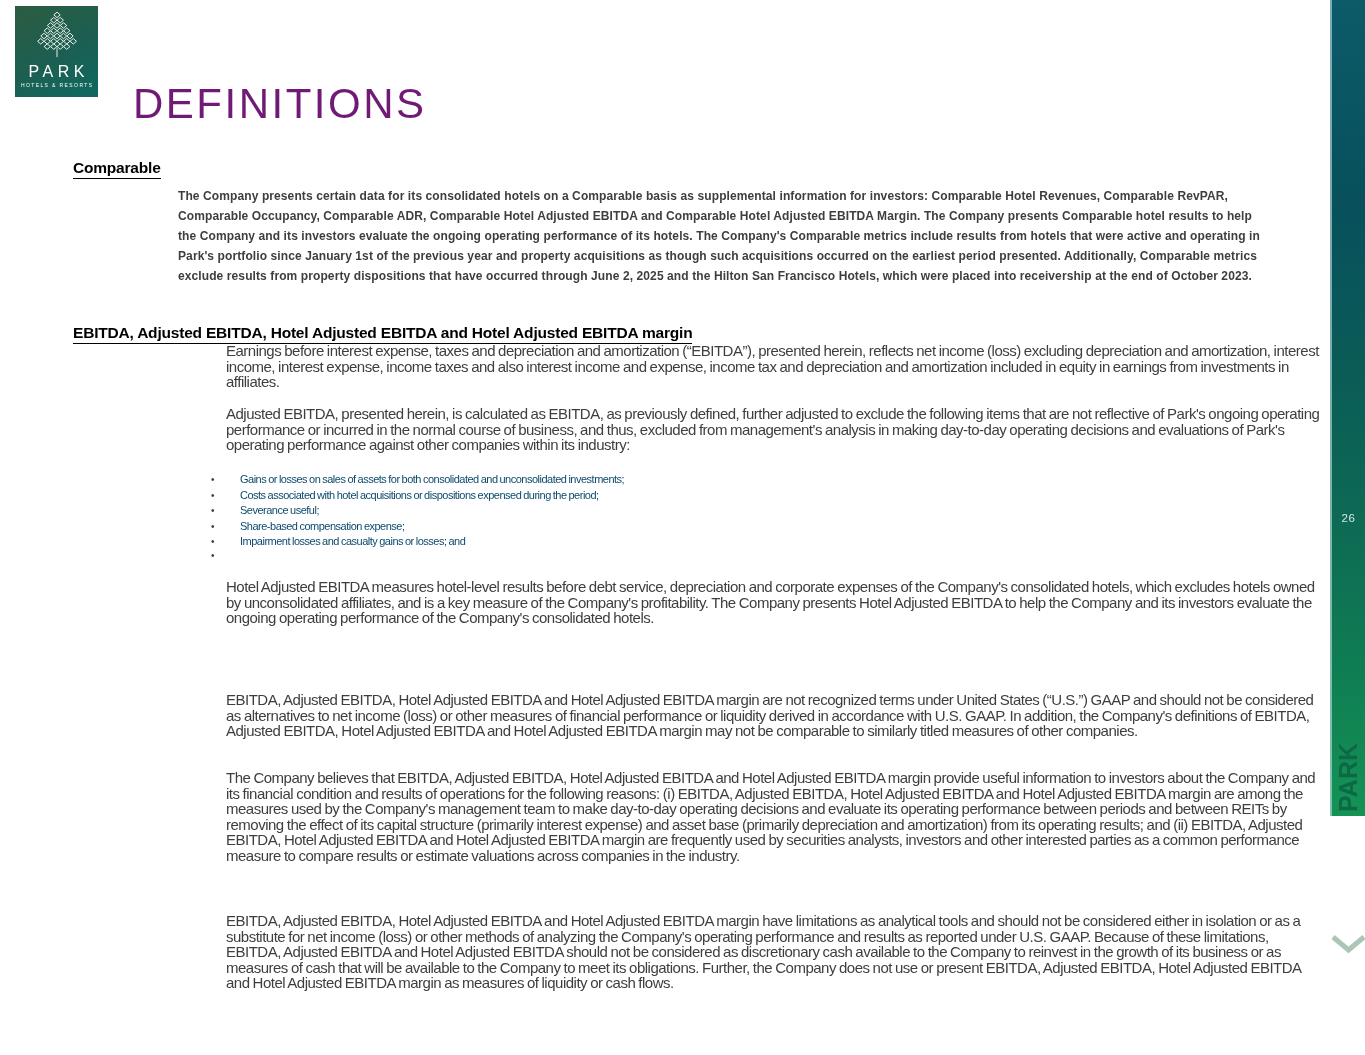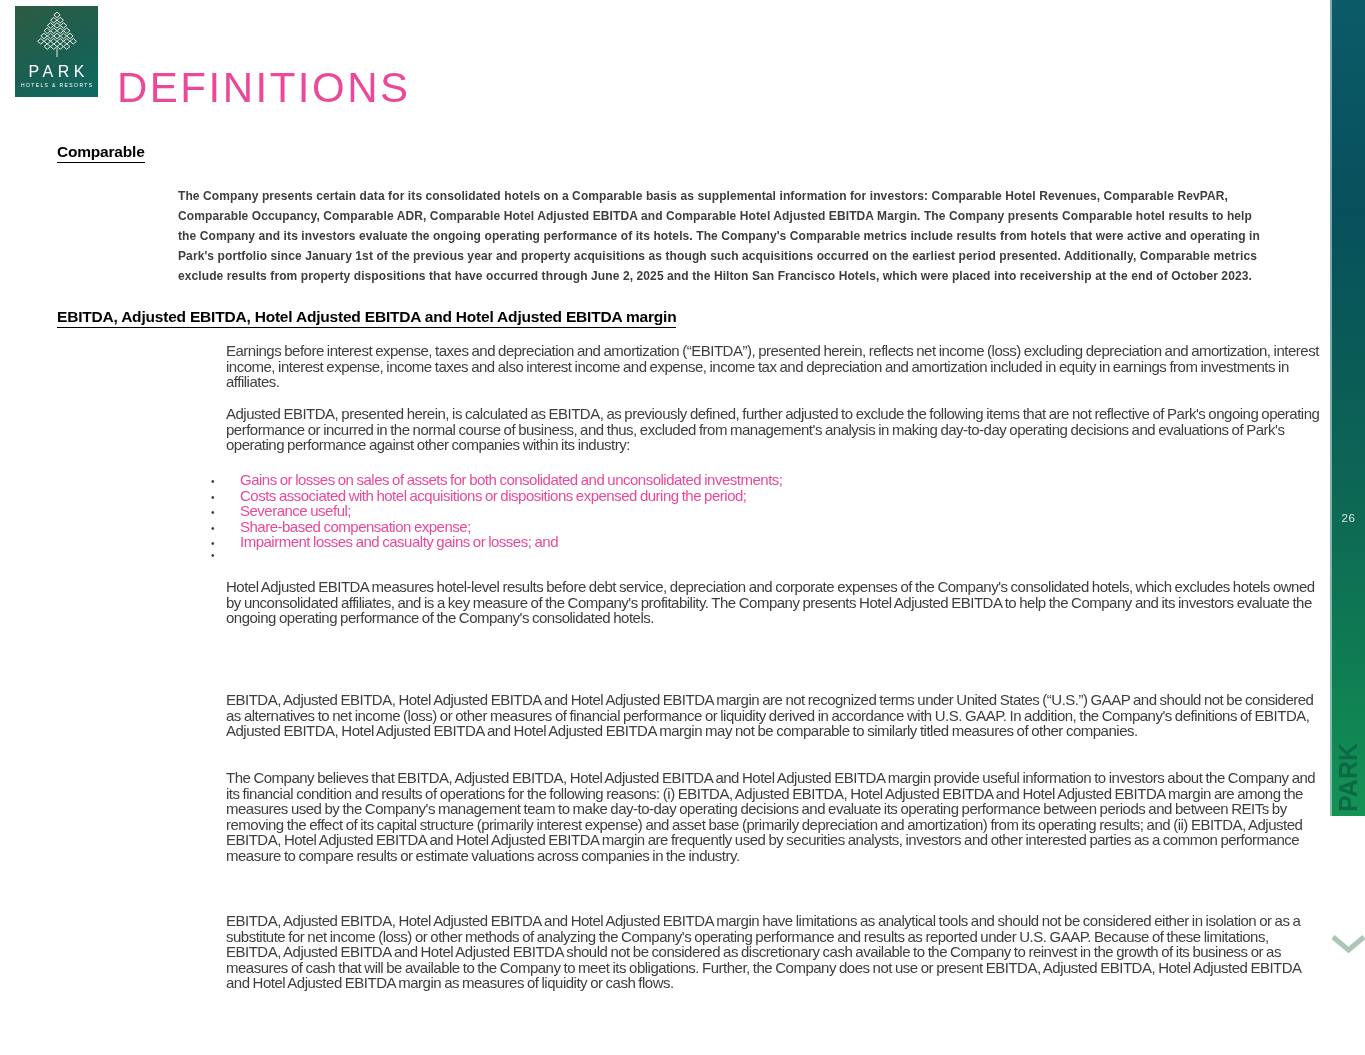--- a/index.html
+++ b/index.html
@@ -40,33 +40,33 @@
     letter-spacing: 1.4px;
     padding-left: 1.4px;
     margin-top: 2px;
     white-space: nowrap;
   }
 
   
   .title {
     position: absolute;
     left: 117px; top: 64px;
-    margin: 0;
+    margin: 16px;
     font-size: 42px;
     font-weight: 300;
     letter-spacing: 2.5px;
-    color: #ec4899;
+    color: #701a75;
     white-space: nowrap;
   }
 
   
   .sec-heading {
     position: absolute;
     left: 57px;
-    margin: 0;
+    margin: 16px;
     font-size: 15.5px;
     font-weight: 800;
     color: #000000;
     letter-spacing: -0.2px;
     border-bottom: 1.5px solid #000000;
     padding-bottom: 1px;
     white-space: nowrap;
   }
 
   
@@ -100,22 +100,22 @@
     width: 1060px;
   }
   .bullet-row { display: flex; align-items: baseline; }
   .dot {
     width: 29px;
     flex: 0 0 29px;
     font-size: 10px;
     color: #3e3e3e;
   }
   .bullet-text {
-    color: #ec4899;
-    font-size: 15px;
+    color: #0c4a6e;
+    font-size: 11px;
     line-height: 15.6px;
     letter-spacing: -0.5px;
     word-spacing: -0.6px;
     font-stretch: condensed;
   }
 
   
   .sidebar {
     position: absolute;
     left: 1330px; top: 0;

